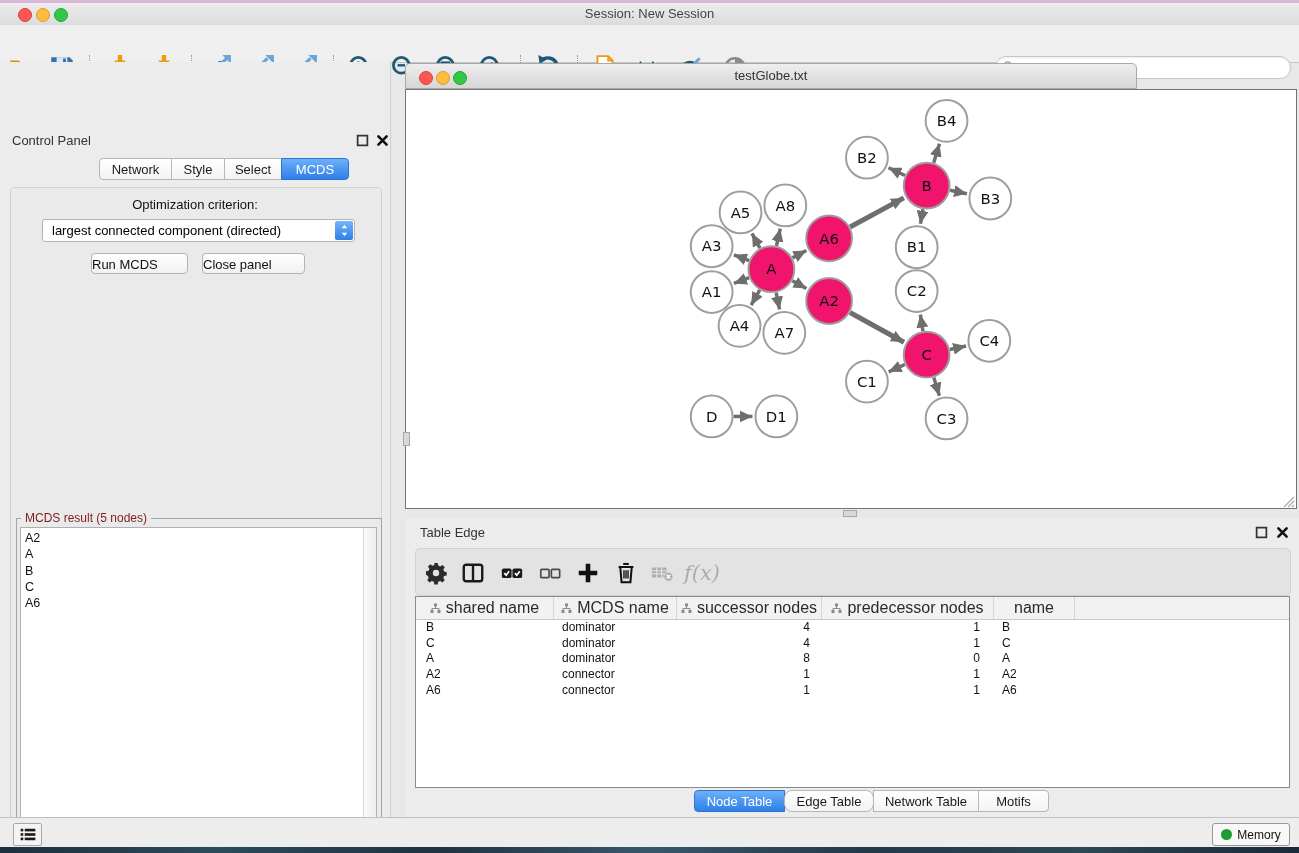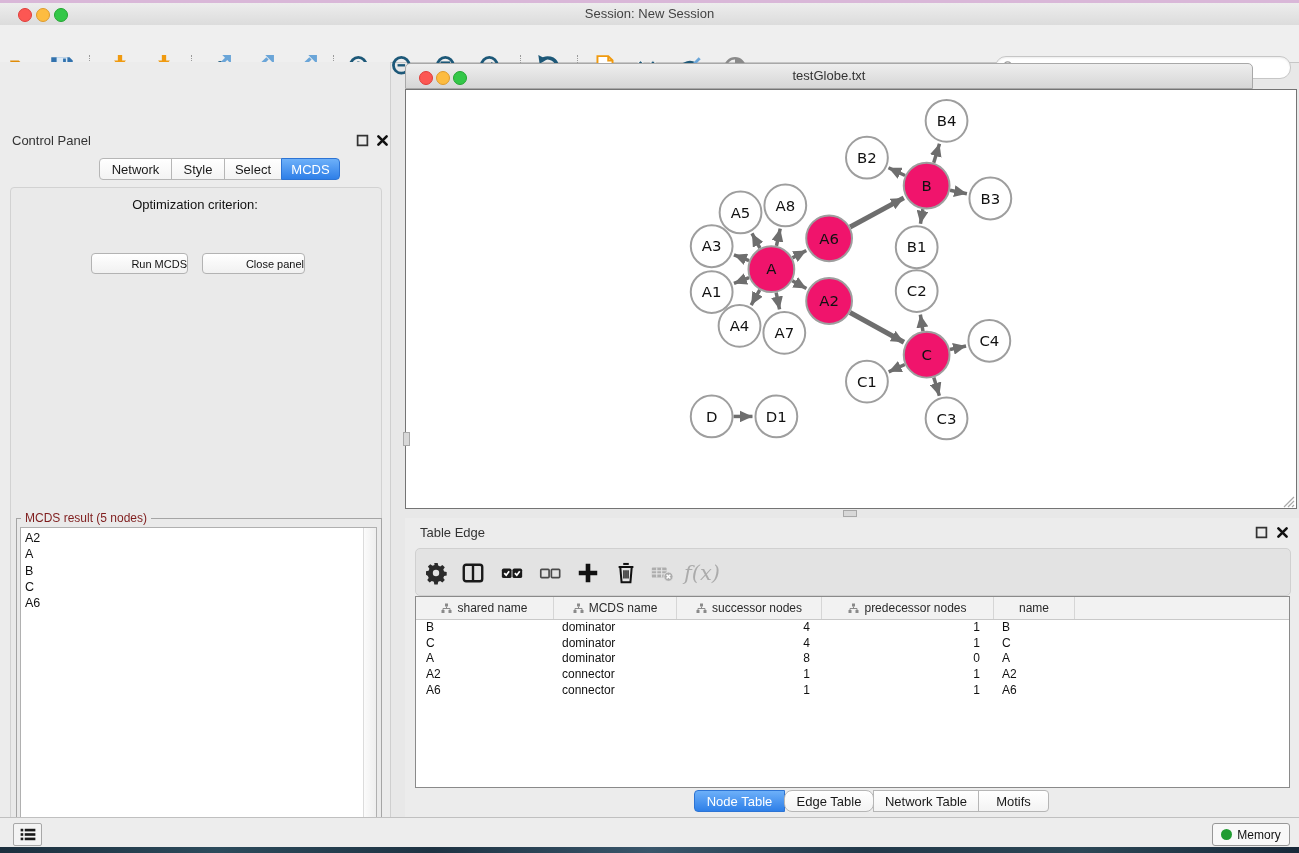--- a/index.html
+++ b/index.html
@@ -28,43 +28,43 @@
   .seg-tabs{position:absolute;display:flex;height:22px;padding-left:21px;}
   .seg-tab{height:22px;line-height:22px;text-align:center;font-size:13px;color:#1a1a1a;background:linear-gradient(#ffffff,#f3f3f3);border:1px solid #b6b6b6;margin-left:-1px;box-sizing:border-box;}
   .seg-tab:first-child{border-radius:4px 0 0 4px;margin-left:0;}
   .seg-tab:last-child{border-radius:0 4px 4px 0;}
   .seg-tab.active{background:linear-gradient(#6db0f9,#2e7fe8);color:#fff;border-color:#2d74d4;}
   #cp-body{left:10px;top:125px;width:370px;height:678px;background:#eaeaea;border:1px solid #d2d2d2;border-radius:4px;}
   #criterion-label{left:0;top:135px;width:390px;text-align:center;font-size:13px;color:#111;}
   #criterion-select{left:42px;top:157px;width:311px;height:21px;background:#fff;border:1px solid #b3b3b3;border-radius:3px;font-size:13px;line-height:21px;}
   #criterion-select .val{position:absolute;left:9px;top:0;}
   #criterion-select .stepper{position:absolute;right:1px;top:1px;width:18px;height:19px;border-radius:2px;background:linear-gradient(#76b4fa,#2e7fe8);display:flex;align-items:center;justify-content:center;}
-  .push-btn{position:absolute;height:21px;line-height:21px;text-align:right;font-size:11px;color:#111;background:linear-gradient(#ffffff,#f1f1f1);border:1px solid #b3b3b3;border-radius:4px;box-sizing:border-box;}
+  .push-btn{position:absolute;height:21px;line-height:21px;text-align:left;font-size:13px;color:#111;background:linear-gradient(#ffffff,#f1f1f1);border:1px solid #b3b3b3;border-radius:4px;box-sizing:border-box;}
   #mcds-fieldset{left:16px;top:456px;width:366px;height:341px;border:1px solid #a5a5a5;box-sizing:border-box;}
   #mcds-legend{position:absolute;left:4px;top:-8px;background:#eaeaea;padding:0 4px;font-size:12px;color:#7f1d1d;}
   #mcds-listbox{position:absolute;left:3px;top:8px;width:355px;height:324px;background:#fff;border:1px solid #b0b0b0;}
   #mcds-list{position:absolute;left:4px;top:2px;font-size:12.5px;color:#111;line-height:16.3px;}
   #mcds-scroll{position:absolute;right:0;top:0;width:12px;height:100%;background:linear-gradient(90deg,#fbfbfb,#eeeeee);border-left:1px solid #dcdcdc;}
   
   #network-window{left:405px;top:62px;width:894px;height:448px;}
-  #nw-titlebar{position:absolute;left:0;top:1px;width:848px;height:26px;background:linear-gradient(#eeeeee,#d6d6d6);border:1px solid #a8a8a8;border-radius:5px 5px 0 0;box-sizing:border-box;}
+  #nw-titlebar{position:absolute;left:0;top:1px;width:732px;height:26px;background:linear-gradient(#eeeeee,#d6d6d6);border:1px solid #a8a8a8;border-radius:5px 5px 0 0;box-sizing:border-box;}
   #nw-titlebar .title{width:100%;text-align:center;line-height:24px;font-size:13px;color:#333;}
   #nw-canvas{position:absolute;left:0;top:27px;width:892px;height:420px;background:#fff;border:1px solid #747474;box-sizing:border-box;}
   #graph-svg{position:absolute;left:0;top:0;width:100%;height:100%;}
   #nw-grip{position:absolute;right:1px;bottom:1px;width:13px;height:13px;}
   .splitter-nub{background:#d8d8d8;border:1px solid #a8a8a8;}
   
   #table-panel{left:405px;top:518px;width:894px;height:299px;background:#ececec;}
   #tp-toolbar{position:absolute;left:10px;top:30px;width:876px;height:48px;background:#e3e3e3;border:1px solid #d0d0d0;border-radius:5px;box-sizing:border-box;}
   .tp-btn{position:absolute;top:8px;width:32px;height:32px;display:flex;align-items:center;justify-content:center;}
   .tp-btn svg{width:24px;height:24px;}
   .tp-btn .fx{font-family:"DejaVu Serif","Liberation Serif",serif;font-style:italic;font-size:21px;color:#a9a9a9;}
   #node-table{position:absolute;left:10px;top:78px;width:875px;height:192px;background:#fff;border:1px solid #8a8a8a;box-sizing:border-box;}
   #nt-header{position:absolute;left:0;top:0;height:22px;width:100%;background:#f2f2f2;border-bottom:1px solid #c9c9c9;display:flex;}
-  .nt-hcell{height:22px;display:flex;align-items:center;justify-content:center;gap:5px;font-size:12px;color:#2a2a2a;border-right:1px solid #d6d6d6;box-sizing:border-box;}
+  .nt-hcell{height:22px;display:flex;align-items:center;justify-content:center;gap:5px;font-size:16px;color:#2a2a2a;border-right:1px solid #d6d6d6;box-sizing:border-box;}
   .nt-hcell svg{width:11px;height:11px;}
   #nt-rows{position:absolute;left:0;top:23px;width:100%;}
   .nt-row{display:flex;height:15.7px;}
   .nt-cell{font-size:12px;color:#111;line-height:15.7px;white-space:nowrap;overflow:hidden;box-sizing:border-box;}
   
   #status-bar{left:0;top:817px;width:1299px;height:30px;background:#ededed;border-top:1px solid #c0c0c0;box-sizing:border-box;}
   #list-btn{position:absolute;left:13px;top:5px;width:27px;height:21px;background:#f4f4f4;border:1px solid #a8a8a8;border-radius:2px;display:flex;align-items:center;justify-content:center;}
   #memory-btn{position:absolute;left:1212px;top:5px;width:76px;height:21px;background:#f8f8f8;border:1px solid #979797;border-radius:3px;display:flex;align-items:center;justify-content:center;gap:5px;font-size:12px;color:#111;}
   #memory-dot{width:11px;height:11px;border-radius:50%;background:#1f9c31;}
   #desktop-bottom{left:0;top:847px;width:1299px;height:6px;background:linear-gradient(90deg,#1c2f3e,#2c4b5c,#1e3343,#39566b,#22394a,#2c4756,#18293a);}
@@ -280,24 +280,33 @@
     </div>
   <div class="win-ctl" style="left:376px;top:72px">
       <svg viewBox="0 0 12 12">
         <path d="M2.2 2.2l7.6 7.6M9.8 2.2l-7.6 7.6" stroke="#111" stroke-width="2.4" stroke-linecap="round"></path>
       </svg>
     </div>
   <div class="seg-tabs" id="cp-tabs" style="left:78px;top:96px">
       <div class="seg-tab" style="width: 73px;">Network</div>
       <div class="seg-tab" style="width: 54px;">Style</div>
       <div class="seg-tab" style="width: 58px;">Select</div>
-      <div class="seg-tab active" style="width: 59px;">MCDS</div>
+      <div class="seg-tab active" style="width: 68px;">MCDS</div>
     </div>
   <div class="abs" id="cp-body"></div>
   <div class="abs" id="criterion-label">Optimization criterion:</div>
+  <div class="abs" id="criterion-select">
+    <span class="val">largest connected component (directed)</span>
+    <span class="stepper">
+        <svg viewBox="0 0 10 16" width="9" height="15">
+          <path d="M5 1.5l3 4H2z" fill="#fff"></path>
+          <path d="M5 14.5l3-4H2z" fill="#fff"></path>
+        </svg>
+      </span>
+  </div>
   <div class="push-btn" style="left:91px;top:191px;width:97px">Run MCDS</div>
   <div class="push-btn" style="left:202px;top:191px;width:103px">Close panel</div>
   <div class="abs" id="mcds-fieldset">
     <span id="mcds-legend">MCDS result (5 nodes)</span>
     <div id="mcds-listbox">
       <div id="mcds-list">
           <div>A2</div>
           <div>A</div>
           <div>B</div>
           <div>C</div>

